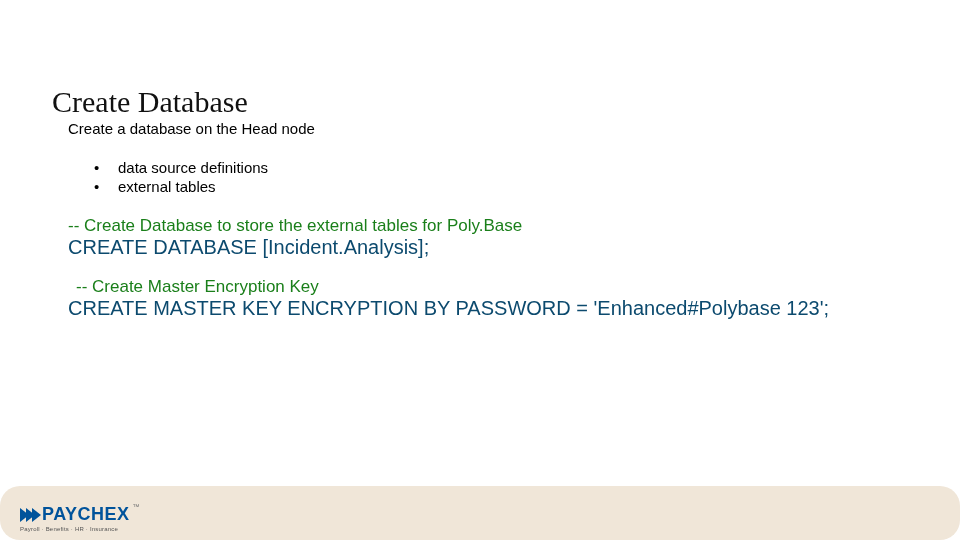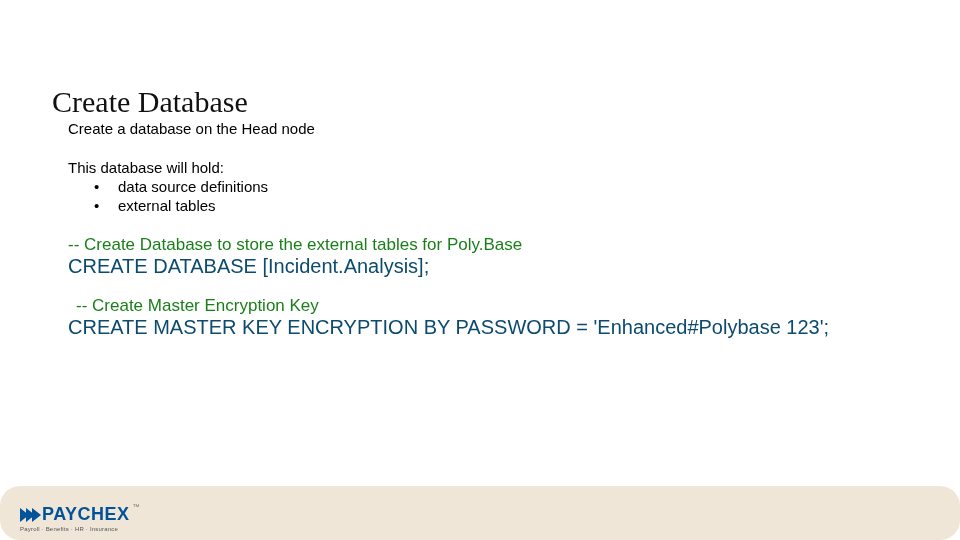--- a/index.html
+++ b/index.html
@@ -27,21 +27,20 @@
   .tm { font-size: 7px; color: #777; position: relative; top: -8px; left: 1px; }
 </style>
 </head>
 <body>
 
 <div class="slide">
   <h1 class="title">Create Database</h1>
 
   <div class="body">
     <p class="lead">Create a database on the Head node</p>
-    <p class="sub">This database will hold:</p>
     <ul class="bullets">
       <li>data source definitions</li>
       <li>external tables</li>
     </ul>
 
     <div class="code-block">
       <div class="comment">-- Create Database to store the external tables for Poly.Base</div>
       <div class="stmt">CREATE DATABASE [Incident.Analysis];</div>
     </div>
 

